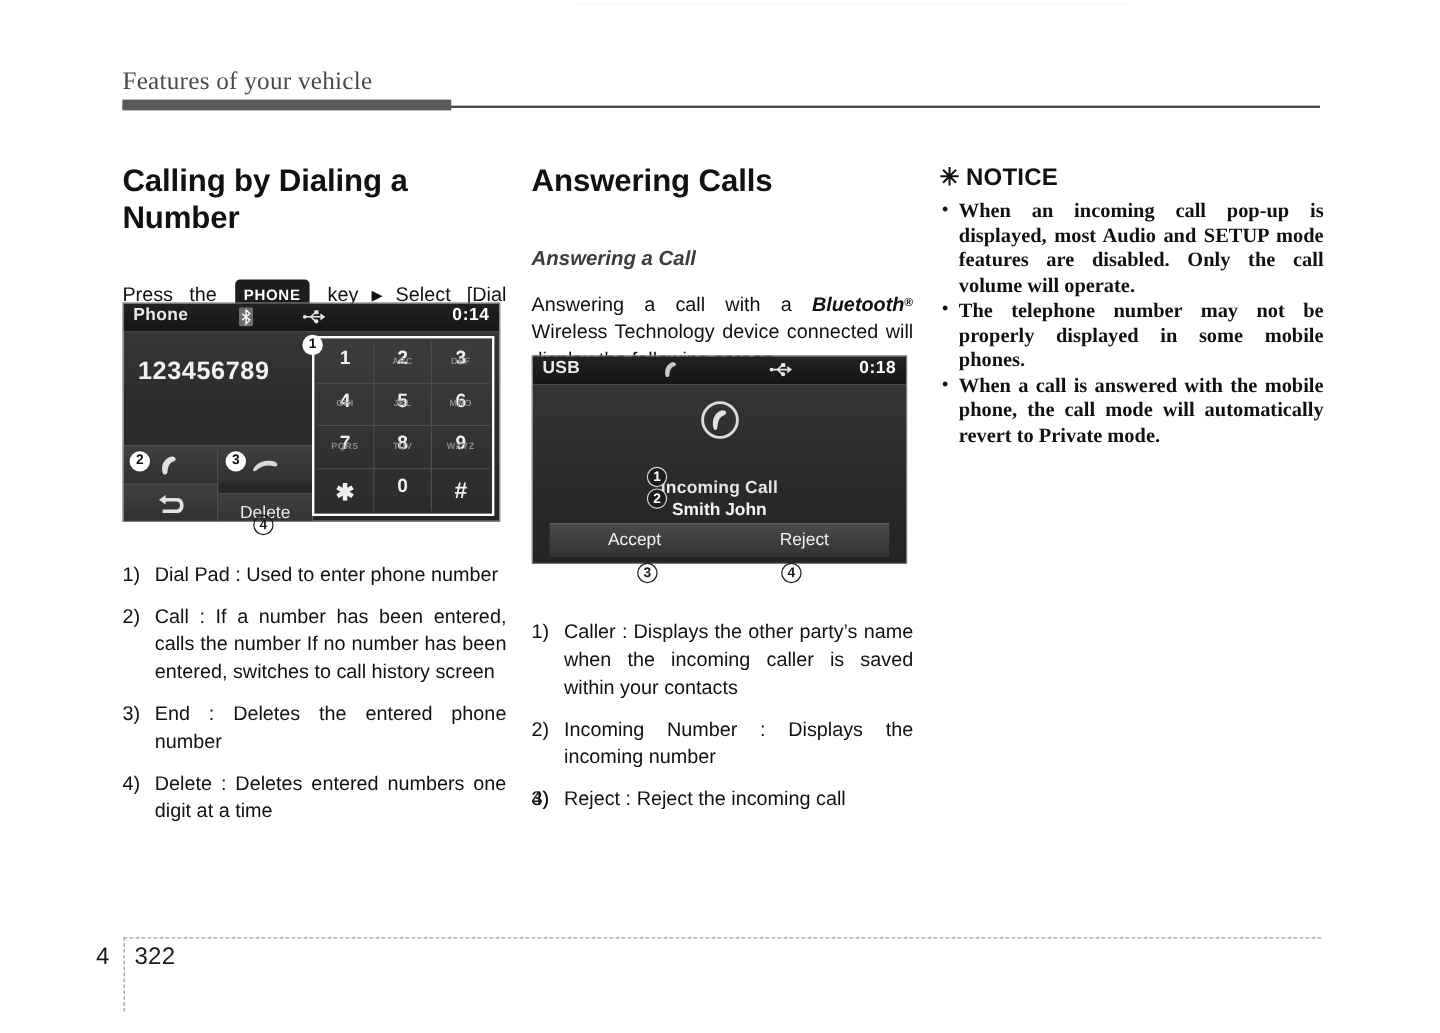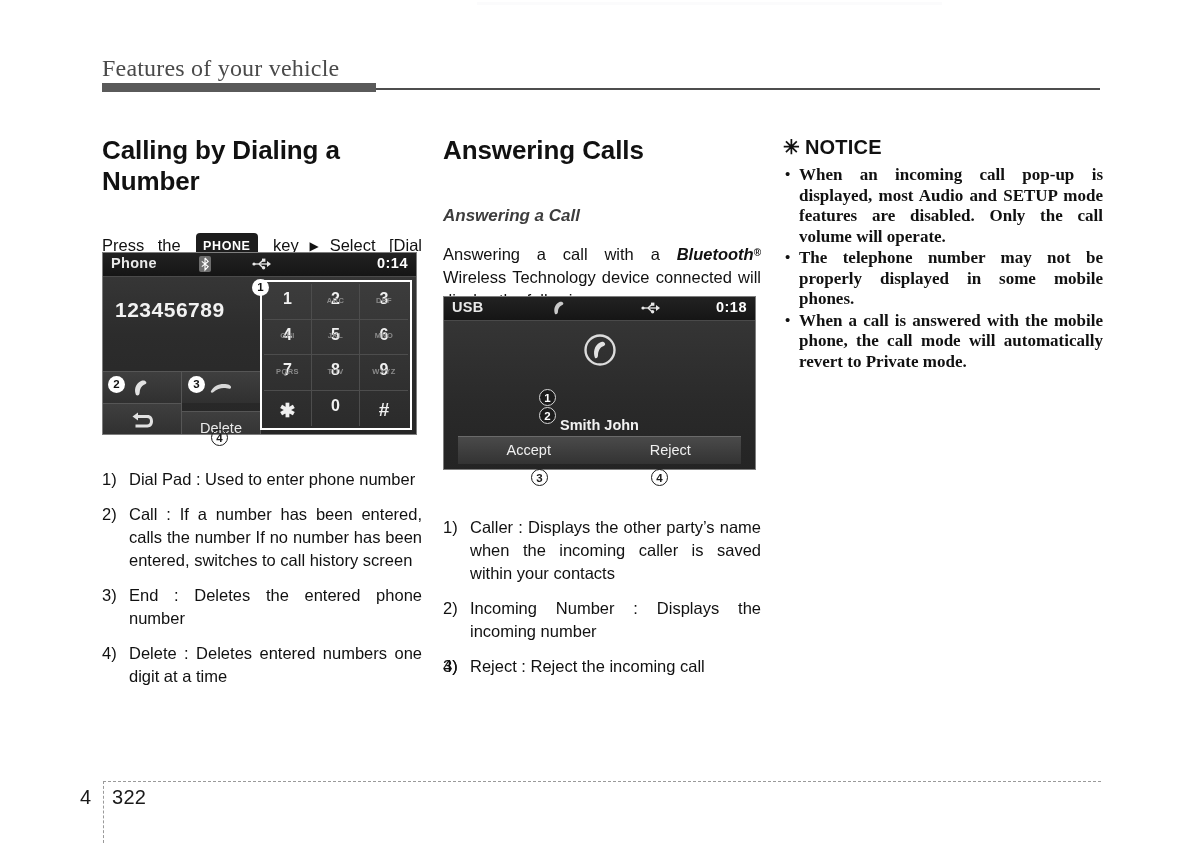--- a/index.html
+++ b/index.html
@@ -19,21 +19,21 @@
   
   #page-header {
     position: absolute;
     left: 102px;
     top: 55px;
     width: 1000px;
     height: 40px;
   }
   #header-title {
     font-family: "Liberation Serif", serif;
-    font-size: 24px;
+    font-size: 21px;
     color: #4a4a4a;
     letter-spacing: 0.2px;
     position: absolute;
     left: 0;
     top: 0;
     white-space: nowrap;
   }
   #header-rule-thin {
     position: absolute;
     left: 0;
@@ -565,20 +565,21 @@
         <polygon points="16,5 20,8 16,11" fill="#e8e8e8"></polygon>
       </svg>
       <div class="sb-clock">0:18</div>
     </div>
 
     <div class="call-body">
       <svg class="call-icon-wrap" viewBox="0 0 34 34">
         <circle cx="17" cy="17" r="14.5" fill="none" stroke="#dcdcdc" stroke-width="2.4"></circle>
         <path d="M12 25 C10 19.6 11 12.5 17 9.4 C19.3 8.3 21.3 9 22 10.4 C22.7 11.8 21.3 12.7 19.6 13.4 C16.8 14.5 15.2 18 15 22.2 C14.9 24.4 13.6 25.9 12 25 Z" fill="#e2e2e2"></path>
       </svg>
+      <div class="call-line title">Incoming Call</div>
       <div class="call-line name">Smith John</div>
       <div class="call-line number">03180214621</div>
 
       <div class="call-actions">
         <div class="act">Accept</div>
         <div class="act">Reject</div>
       </div>
     </div>
 
   </div>

